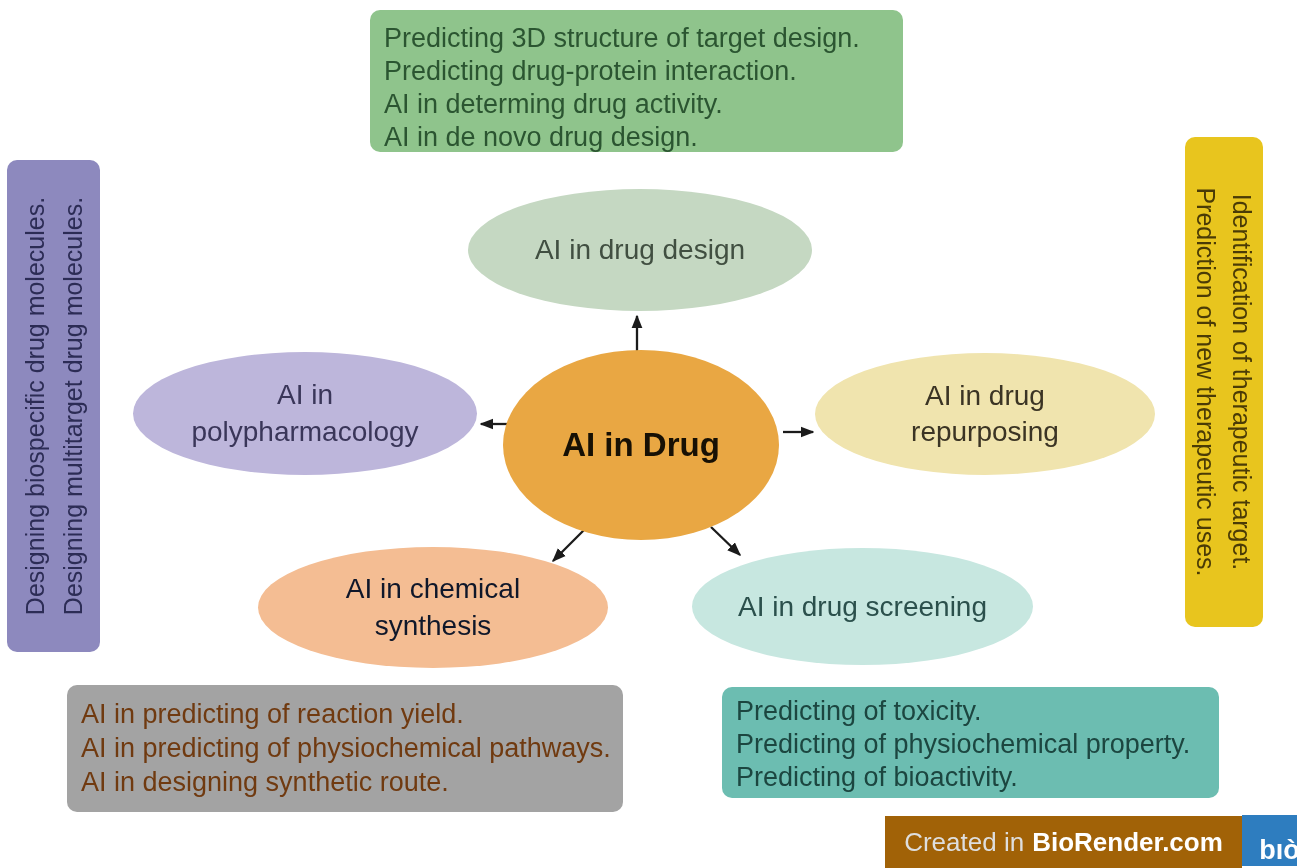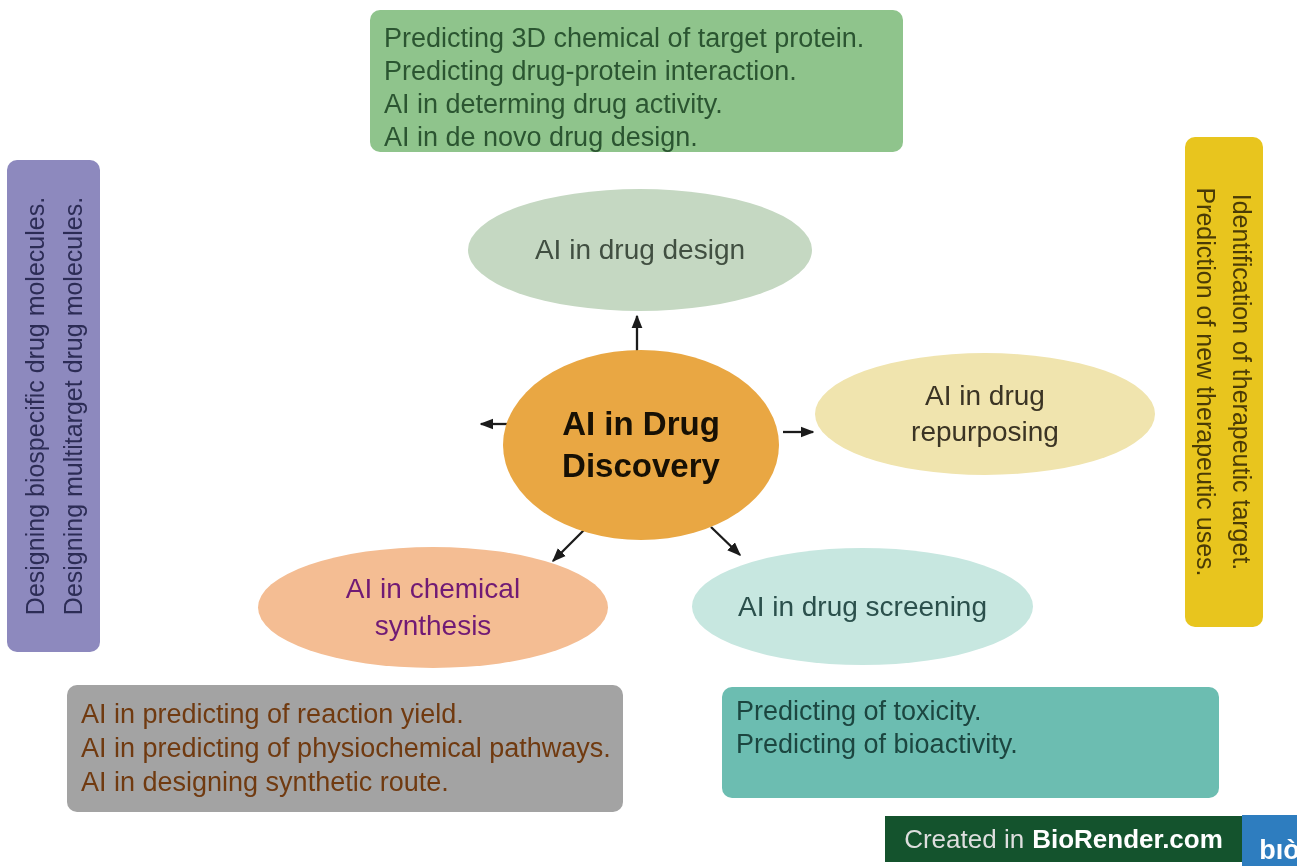--- a/index.html
+++ b/index.html
@@ -17,21 +17,21 @@
   }
   .ell-center { left:503px; top:350px; width:276px; height:190px; background:#e9a743;
                 color:#171004; font-size:33px; font-weight:bold; line-height:1.28; }
   .ell-design { left:468px; top:189px; width:344px; height:122px; background:#c5d8c2;
                 color:#414f41; font-size:28px;text-align:right; }
   .ell-poly   { left:133px; top:352px; width:344px; height:123px; background:#bdb6db;
                 color:#3a3659; font-size:28px; line-height:1.3; }
   .ell-repurp { left:815px; top:353px; width:340px; height:122px; background:#f0e4ae;
                 color:#3b3424; font-size:28px; line-height:1.3; }
   .ell-chem   { left:258px; top:547px; width:350px; height:121px; background:#f4bd93;
-                color:#701a75; font-size:28px; line-height:1.3; }
+                color:#0f172a; font-size:28px; line-height:1.3; }
   .ell-screen { left:692px; top:548px; width:341px; height:117px; background:#c7e7e0;
                 color:#2b504c; font-size:28px; }
 
   
   .box { position:absolute; border-radius:10px; box-sizing:border-box; }
   .box-top { left:370px; top:10px;  width:533px; height:142px; background:#8fc48c;
              color:#2b5531; font-size:27px; line-height:33px; padding:12px 8px 0 14px; }
   .box-bl  { left:67px;  top:685px; width:556px; height:127px; background:#a3a3a3;
              color:#703a10; font-size:27px; line-height:34px; padding:12px 6px 0 14px; }
   .box-br  { left:722px; top:687px; width:497px; height:111px; background:#6cbdb1;
@@ -40,22 +40,22 @@
   
   .box-left  { left:7px;    top:160px; width:93px; height:492px; background:#8d89be; color:#2c2c55; }
   .box-right { left:1185px; top:137px; width:78px; height:490px; background:#e8c51e; color:#4a3b06; }
   .vwrap { position:absolute; left:50%; top:50%; text-align:center; }
   .box-left  .vwrap { width:492px; transform:translate(-50%,-50%) rotate(-90deg);
                       font-size:25px; line-height:38px; }
   .box-right .vwrap { width:488px; transform:translate(-50%,-50%) rotate(90deg);
                       font-size:25px; line-height:36px; }
 
   
-  .footer-bar { position:absolute; left:885px; top:816px; width:357px; height:46px;
-                background:#14532d; color:#dedede; font-size:26px;
+  .footer-bar { position:absolute; left:885px; top:816px; width:357px; height:52px;
+                background:#a16207; color:#dedede; font-size:26px;
                 display:flex; align-items:center; justify-content:center; }
   .footer-bar .brand { color:#ffffff; font-weight:bold; margin-left:8px; }
   .footer-logo { position:absolute; left:1242px; top:815px; width:75px; height:51px;
                  background:#2e7dbf; color:#ffffff; font-weight:bold; font-size:27px;
                  display:flex; align-items:flex-end; justify-content:center; }
 </style>
 </head>
 <body>
 
 <div class="stage">
@@ -67,21 +67,21 @@
       </marker>
     </defs>
     <line x1="637" y1="352" x2="637" y2="316" stroke="#1b1b1b" stroke-width="2.3" marker-end="url(#ah)"></line>
     <line x1="513" y1="424" x2="481" y2="424" stroke="#1b1b1b" stroke-width="2.3" marker-end="url(#ah)"></line>
     <line x1="783" y1="432" x2="813" y2="432" stroke="#1b1b1b" stroke-width="2.3" marker-end="url(#ah)"></line>
     <line x1="586" y1="528" x2="553" y2="561" stroke="#1b1b1b" stroke-width="2.3" marker-end="url(#ah)"></line>
     <line x1="711" y1="527" x2="740" y2="555" stroke="#1b1b1b" stroke-width="2.3" marker-end="url(#ah)"></line>
   </svg>
 
   <div class="box box-top">
-    <div>Predicting 3D chemical of target protein.</div>
+    <div>Predicting 3D structure of target design.</div>
     <div>Predicting drug-protein interaction.</div>
     <div>AI in determing drug activity.</div>
     <div>AI in de novo drug design.</div>
   </div>
 
   <div class="box box-left">
     <div class="vwrap">
       <div>Designing biospecific drug molecules.</div>
       <div>Designing multitarget drug molecules.</div>
     </div>
@@ -95,31 +95,35 @@
   </div>
 
   <div class="box box-bl">
     <div>AI in predicting of reaction yield.</div>
     <div>AI in predicting of physiochemical pathways.</div>
     <div>AI in designing synthetic route.</div>
   </div>
 
   <div class="box box-br">
     <div>Predicting of toxicity.</div>
+    <div>Predicting of physiochemical property.</div>
     <div>Predicting of bioactivity.</div>
   </div>
 
   <div class="ell ell-design">
     <div>AI in drug design</div>
   </div>
 
+  <div class="ell ell-poly">
+    <div>AI in</div>
+    <div>polypharmacology</div>
+  </div>
 
   <div class="ell ell-center">
     <div>AI in Drug</div>
-    <div>Discovery</div>
   </div>
 
   <div class="ell ell-repurp">
     <div>AI in drug</div>
     <div>repurposing</div>
   </div>
 
   <div class="ell ell-chem">
     <div>AI in chemical</div>
     <div>synthesis</div>

